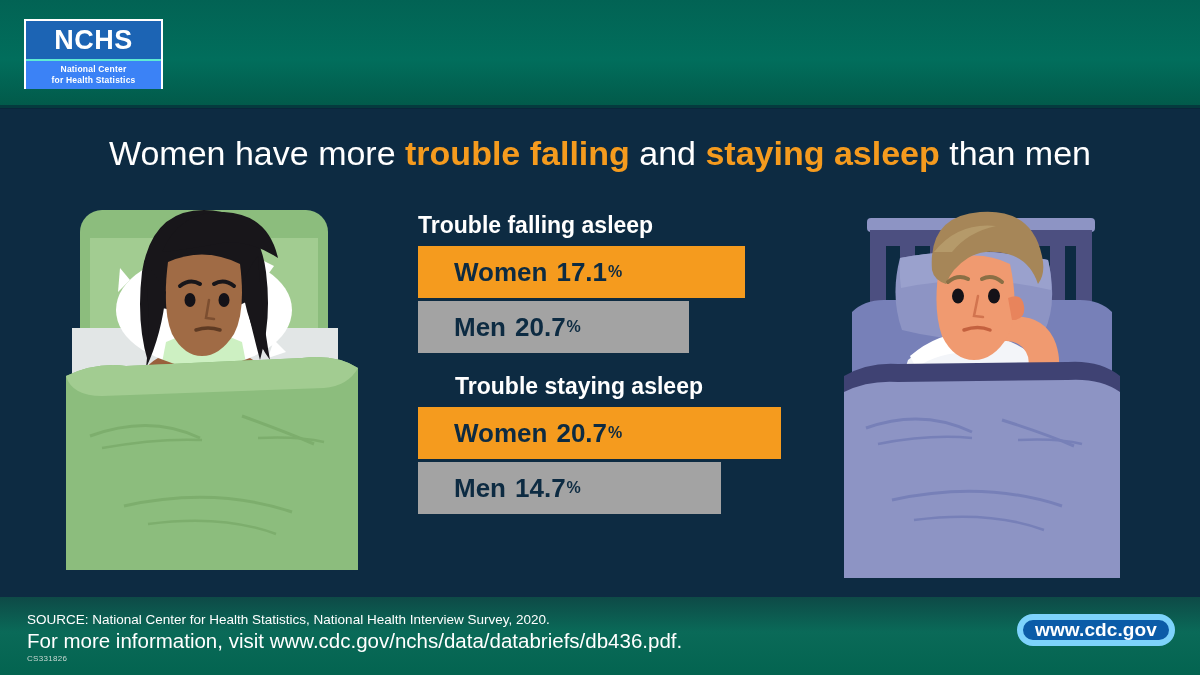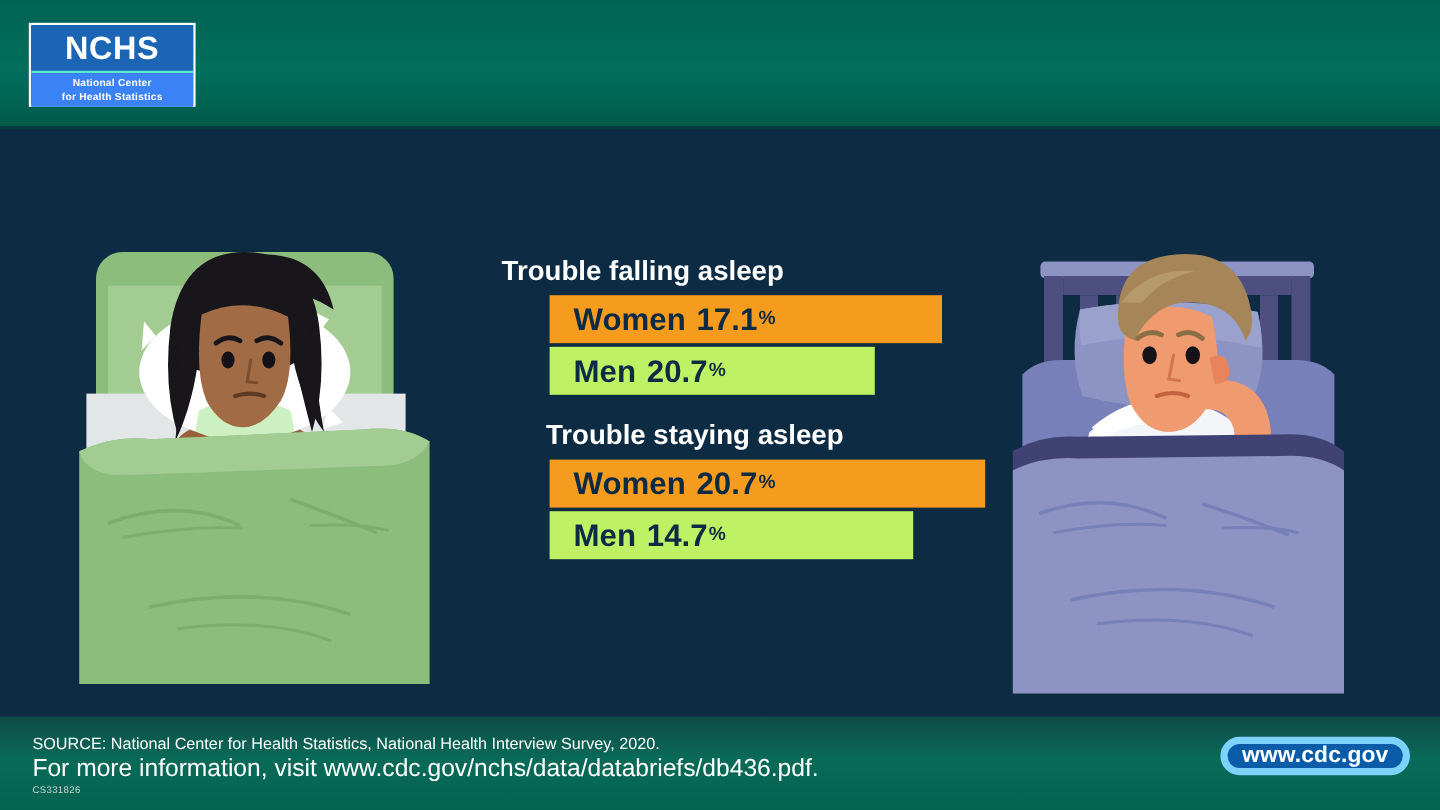--- a/index.html
+++ b/index.html
@@ -103,30 +103,29 @@
   }
   .group-label {
     color: #ffffff;
     font-size: 23px;
     margin-bottom: 7px;
     white-space: nowrap;
     font-weight: bold;
   }
   .group2-label { margin-top: 20px; margin-left: 37px; }
   .bar {
-    height: 40px;
+    height: 52px;
     display: flex;
     align-items: center;
     box-sizing: border-box;
-    padding-left: 20px;
+    padding-left: 36px;
     margin-bottom: 3px;
-    margin-left: 40px;
   }
   .bar.women { background: #f59b1e; }
-  .bar.men   { background: #bef264; text-align: right; }
+  .bar.men   { background: #a3a3a3; text-align: right; }
   .bar-label {
     color: #0d2b42;
     font-size: 26px;
     font-weight: bold;
     white-space: nowrap;
   }
   .bar-value {
     color: #0d2b42;
     font-size: 26px;
     font-weight: bold;
@@ -204,20 +203,21 @@
     <div class="nchs-logo-top">
       <span>NCHS</span>
     </div>
     <div class="nchs-logo-bot">
       <span>National Center</span>
       <span>for Health Statistics</span>
     </div>
   </div>
 
 
+  <div class="subtitle"><span>Women have more </span><span class="hl">trouble falling</span><span> and </span><span class="hl">staying asleep</span><span> than men</span></div>
 
   <svg class="illus illus-left" width="300" height="380" viewBox="0 0 300 380">
 
     <rect x="18" y="10" width="248" height="160" rx="22" fill="#8cbd7d"></rect>
     <rect x="28" y="38" width="228" height="96" fill="#a2cc91"></rect>
 
     <rect x="10" y="128" width="266" height="62" fill="#e2e6e6"></rect>
 
     <ellipse cx="142" cy="110" rx="88" ry="56" fill="#ffffff"></ellipse>
     <path d="M58 68 L68 80 L56 92 Z" fill="#ffffff"></path>

